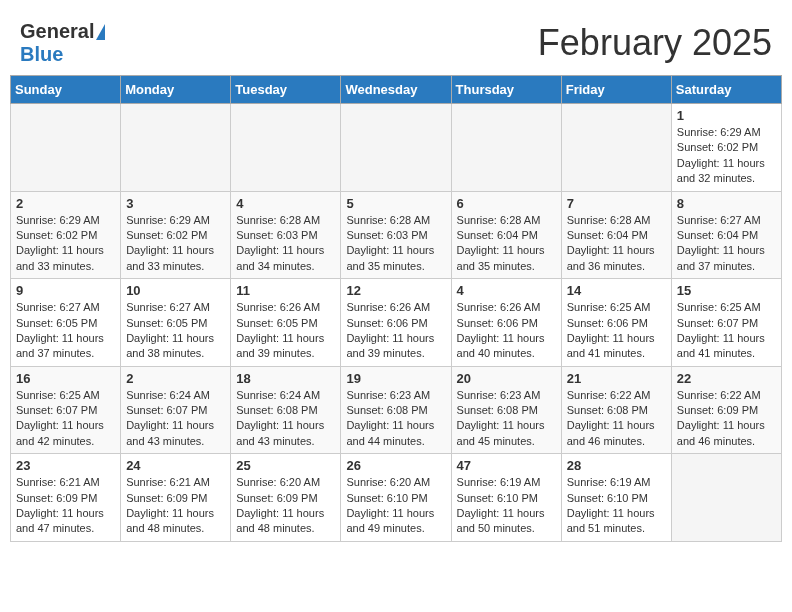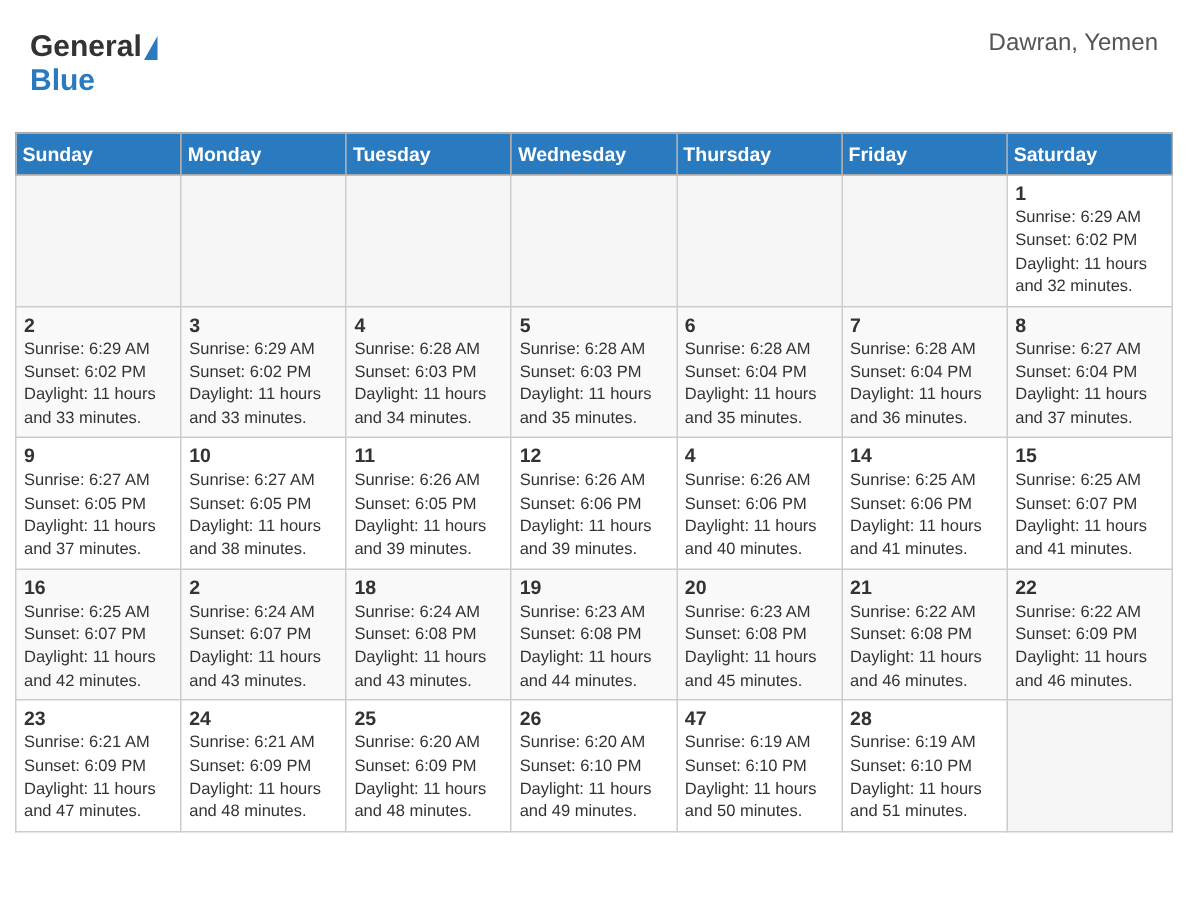--- a/index.html
+++ b/index.html
@@ -6,21 +6,21 @@
     body {
       font-family: Arial, sans-serif;
       background: #fff;
       width: 792px;
       min-height: 612px;
       padding: 10px;
     }
     .header {
       display: flex;
       justify-content: space-between;
-      align-items: flex-start;
+      align-items: center;
       padding: 10px 10px 5px 10px;
     }
     .logo {
       display: flex;
       flex-direction: column;
       align-items: flex-start;
     }
     .logo-line {
       display: flex;
       align-items: center;
@@ -33,21 +33,21 @@
       color: #333;
       font-weight: normal;
     }
     .title-location {
       font-size: 16px;
       color: #555;
     }
     .calendar {
       width: 100%;
       border-collapse: collapse;
-      margin: 17px 0;
+      margin: 4px 0;
     }
     .calendar th {
       background: #2a7abf;
       color: #fff;
       padding: 6px 4px;
       font-size: 13px;
       font-weight: bold;
       text-align: left;
       border: 1px solid #aaa;
     }
@@ -89,21 +89,21 @@
   <div class="logo">
     <div class="logo-line">
       <span style="font-size:20px;font-weight:bold;color:#333;">General</span>
       <span style="display:inline-block;width:0;height:0;border-left:9px solid transparent;border-bottom:16px solid #2a7abf;margin-left:2px;vertical-align:middle;"></span>
     </div>
     <div>
       <span style="font-size:20px;font-weight:bold;color:#2a7abf;">Blue</span>
     </div>
   </div>
   <div class="title-block">
-    <div class="title-location">Dawran, Yemen</div>
+    <div class="title-month">February 2025</div>
   </div>
 </div>
 
 <table class="calendar">
   <thead>
     <tr>
       <th>Sunday</th>
       <th>Monday</th>
       <th>Tuesday</th>
       <th>Wednesday</th>

